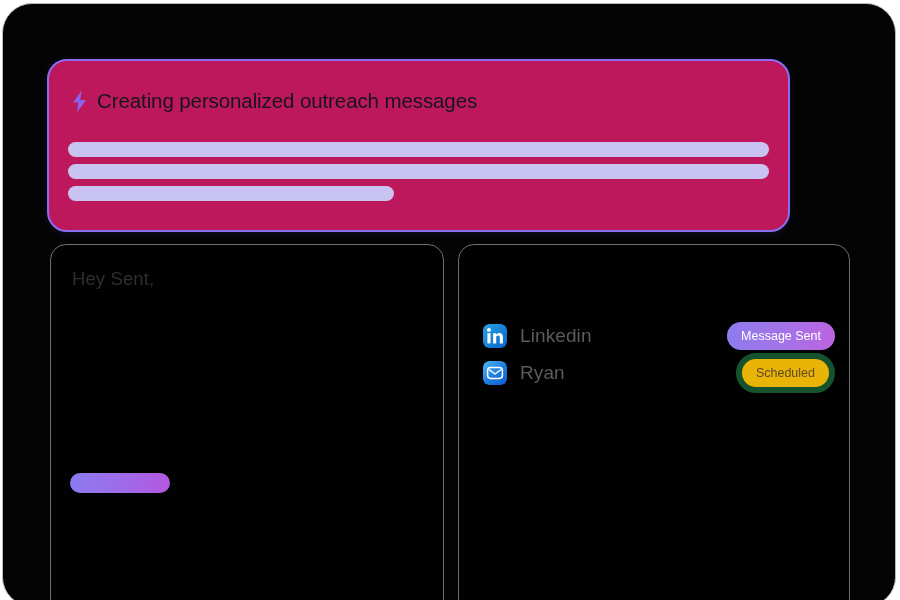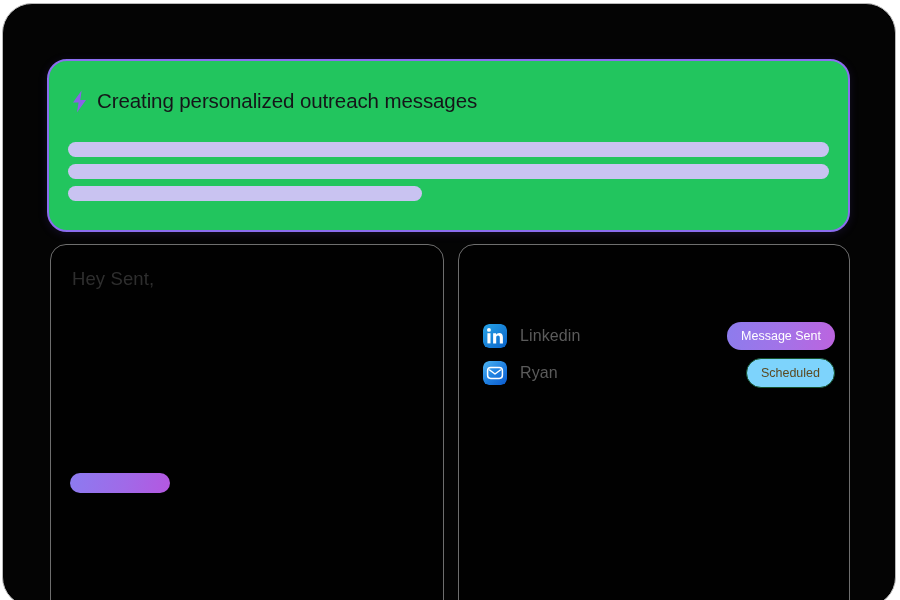--- a/index.html
+++ b/index.html
@@ -32,23 +32,23 @@
     border-radius: 30px;
     box-sizing: border-box;
     overflow: hidden;
   }
 
   
   .status-card {
     position: absolute;
     left: 44px;
     top: 55px;
-    width: 803px;
+    width: 743px;
     height: 173px;
-    background: #22c55e;
+    background: #be185d;
     border: 2px solid #8b6ef0;
     border-radius: 20px;
     box-sizing: border-box;
     box-shadow: 0 2px 10px rgba(90,60,190,0.18);
   }
   .status-head {
     position: absolute;
     left: 22px;
     top: 28px;
     display: flex;
@@ -143,44 +143,44 @@
   }
   .chan-icon {
     width: 24px;
     height: 24px;
     flex: none;
     display: block;
     border-radius: 6px;
   }
   .chan-label {
     margin-left: 13px;
-    font-size: 16px;
+    font-size: 19px;
     line-height: 20px;
     color: #5b5b5b;
     letter-spacing: 0.1px;
     white-space: nowrap;
   }
   .chan-badge {
     margin-left: auto;
     font-size: 12.5px;
     line-height: 14px;
     white-space: nowrap;
     border-radius: 999px;
     padding: 7px 14px;
     box-sizing: border-box;
     text-align: center;
   }
   .badge-sent {
     background: linear-gradient(95deg, #8d7ced 0%, #a273e8 50%, #bc64df 100%);
     color: #ffffff;
   }
   .badge-scheduled {
-    background: #7dd3fc;
+    background: #eab308;
     color: #5b4a22;
-    border: 1px solid #14532d;
+    border: 6px solid #14532d;
   }
 </style>
 </head>
 <body>
 
 <div class="stage">
   <div class="frame">
 
     <div class="status-card">
       <div class="status-head">

